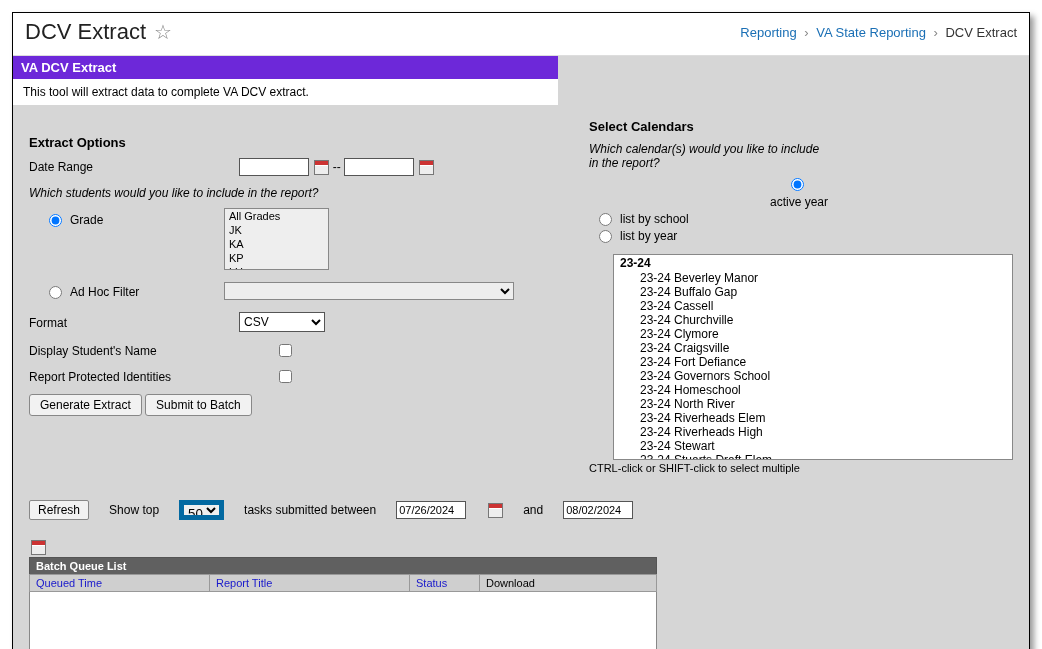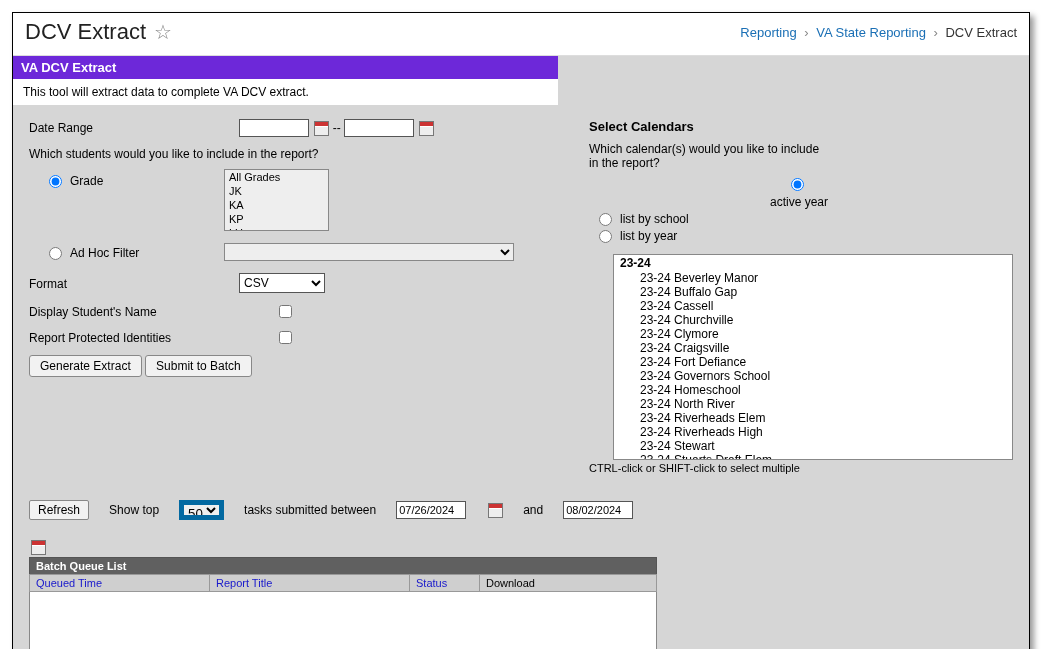--- a/index.html
+++ b/index.html
@@ -77,21 +77,21 @@
     .cal-icon {
       display: inline-block;
       width: 15px; height: 15px;
       border: 1px solid #777;
       background: linear-gradient(#fff 40%, #eee 40%);
       vertical-align: middle;
       margin-left: 2px;
       position: relative;
     }
     .cal-icon::before { content: ""; position: absolute; top:0;left:0;right:0;height:4px;background:#c33; }
-    .prompt { margin: 4px 0 8px 0; }
+    .prompt { margin: 4px 0 8px 0; font-style: italic; }
     .radio-row { display: flex; align-items: center; gap: 4px; margin: 3px 0; }
     .multi-select {
       width: 105px; height: 62px;
       border: 1px solid #888;
       background: #eee;
       font-size: 11px;
       overflow-y: scroll;
     }
     .multi-select .opt { padding: 0 4px; line-height: 14px; }
     .adhoc-select {
@@ -185,20 +185,21 @@
     </div>
   </div>
 
   <div class="body">
     <div class="blue-bar">VA DCV Extract</div>
     <div class="desc-bar">This tool will extract data to complete VA DCV extract.</div>
 
     <div class="content">
 
       <div class="left-col">
+        <div class="section-heading">Extract Options</div>
 
         <div class="form-row">
           <div class="form-label">Date Range</div>
           <div class="date-cell">
             <input type="text" style="">
             <span class="cal-icon"></span>
             <span>--</span>
             <input type="text" style="">
             <span class="cal-icon"></span>
           </div>

